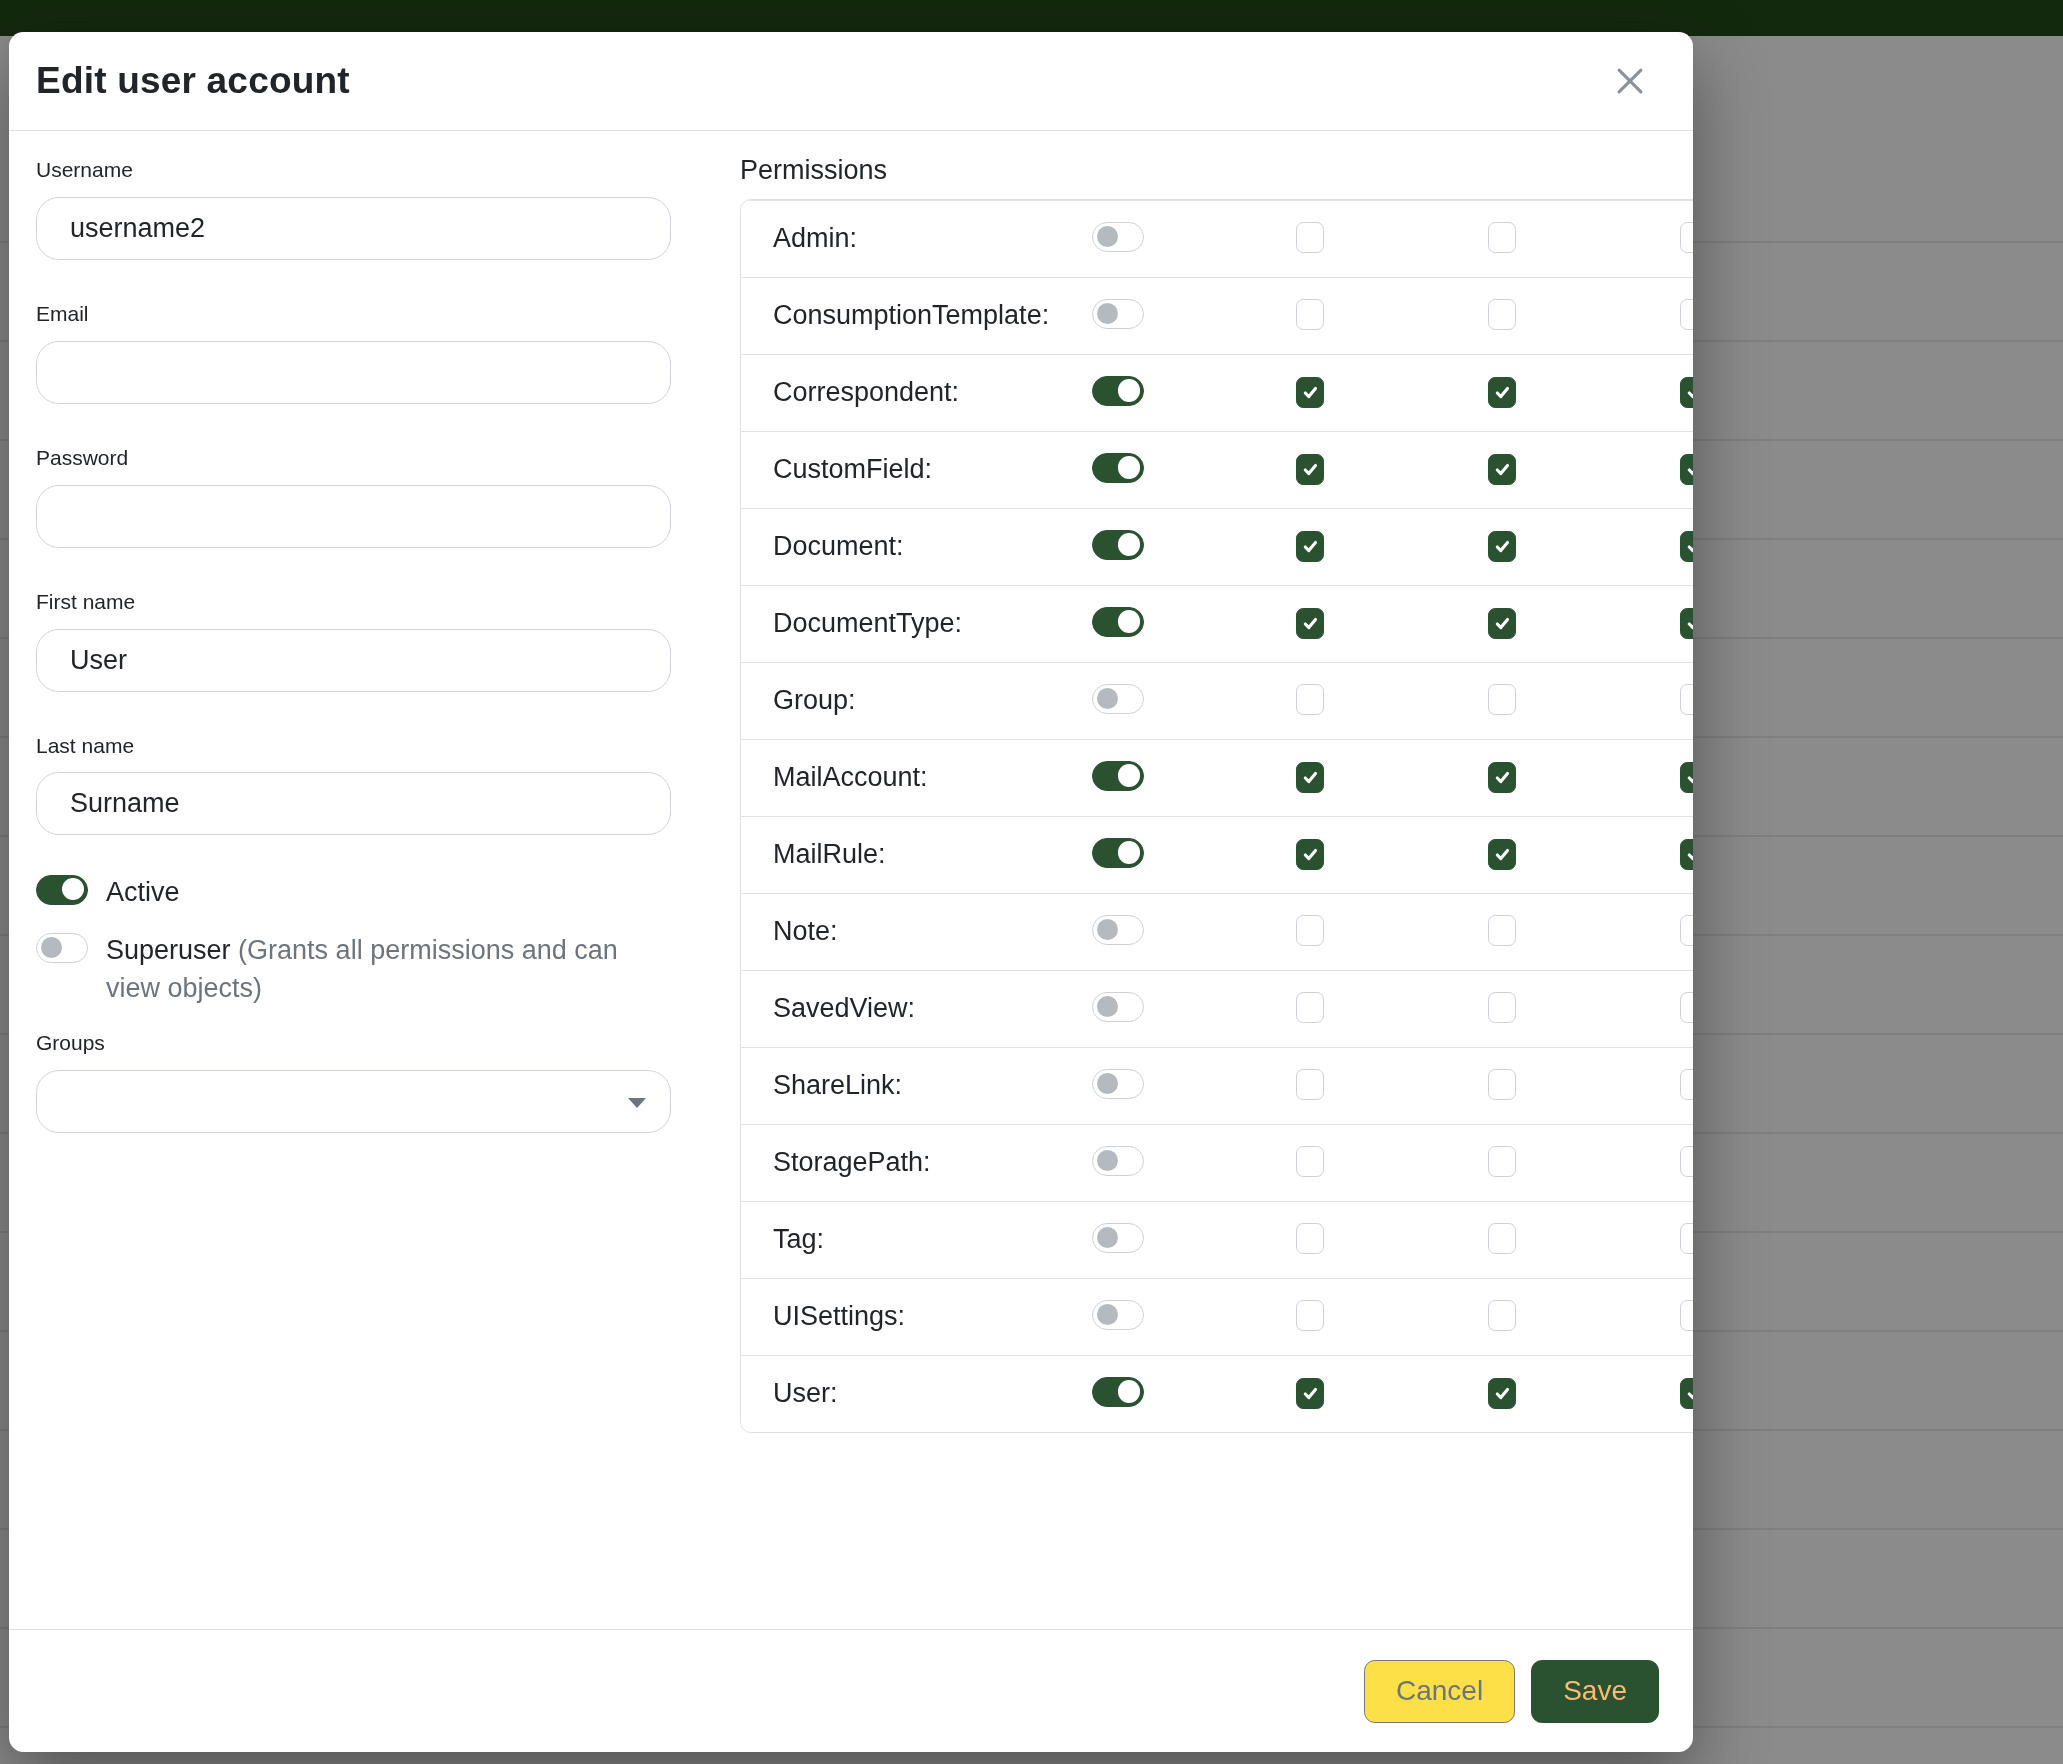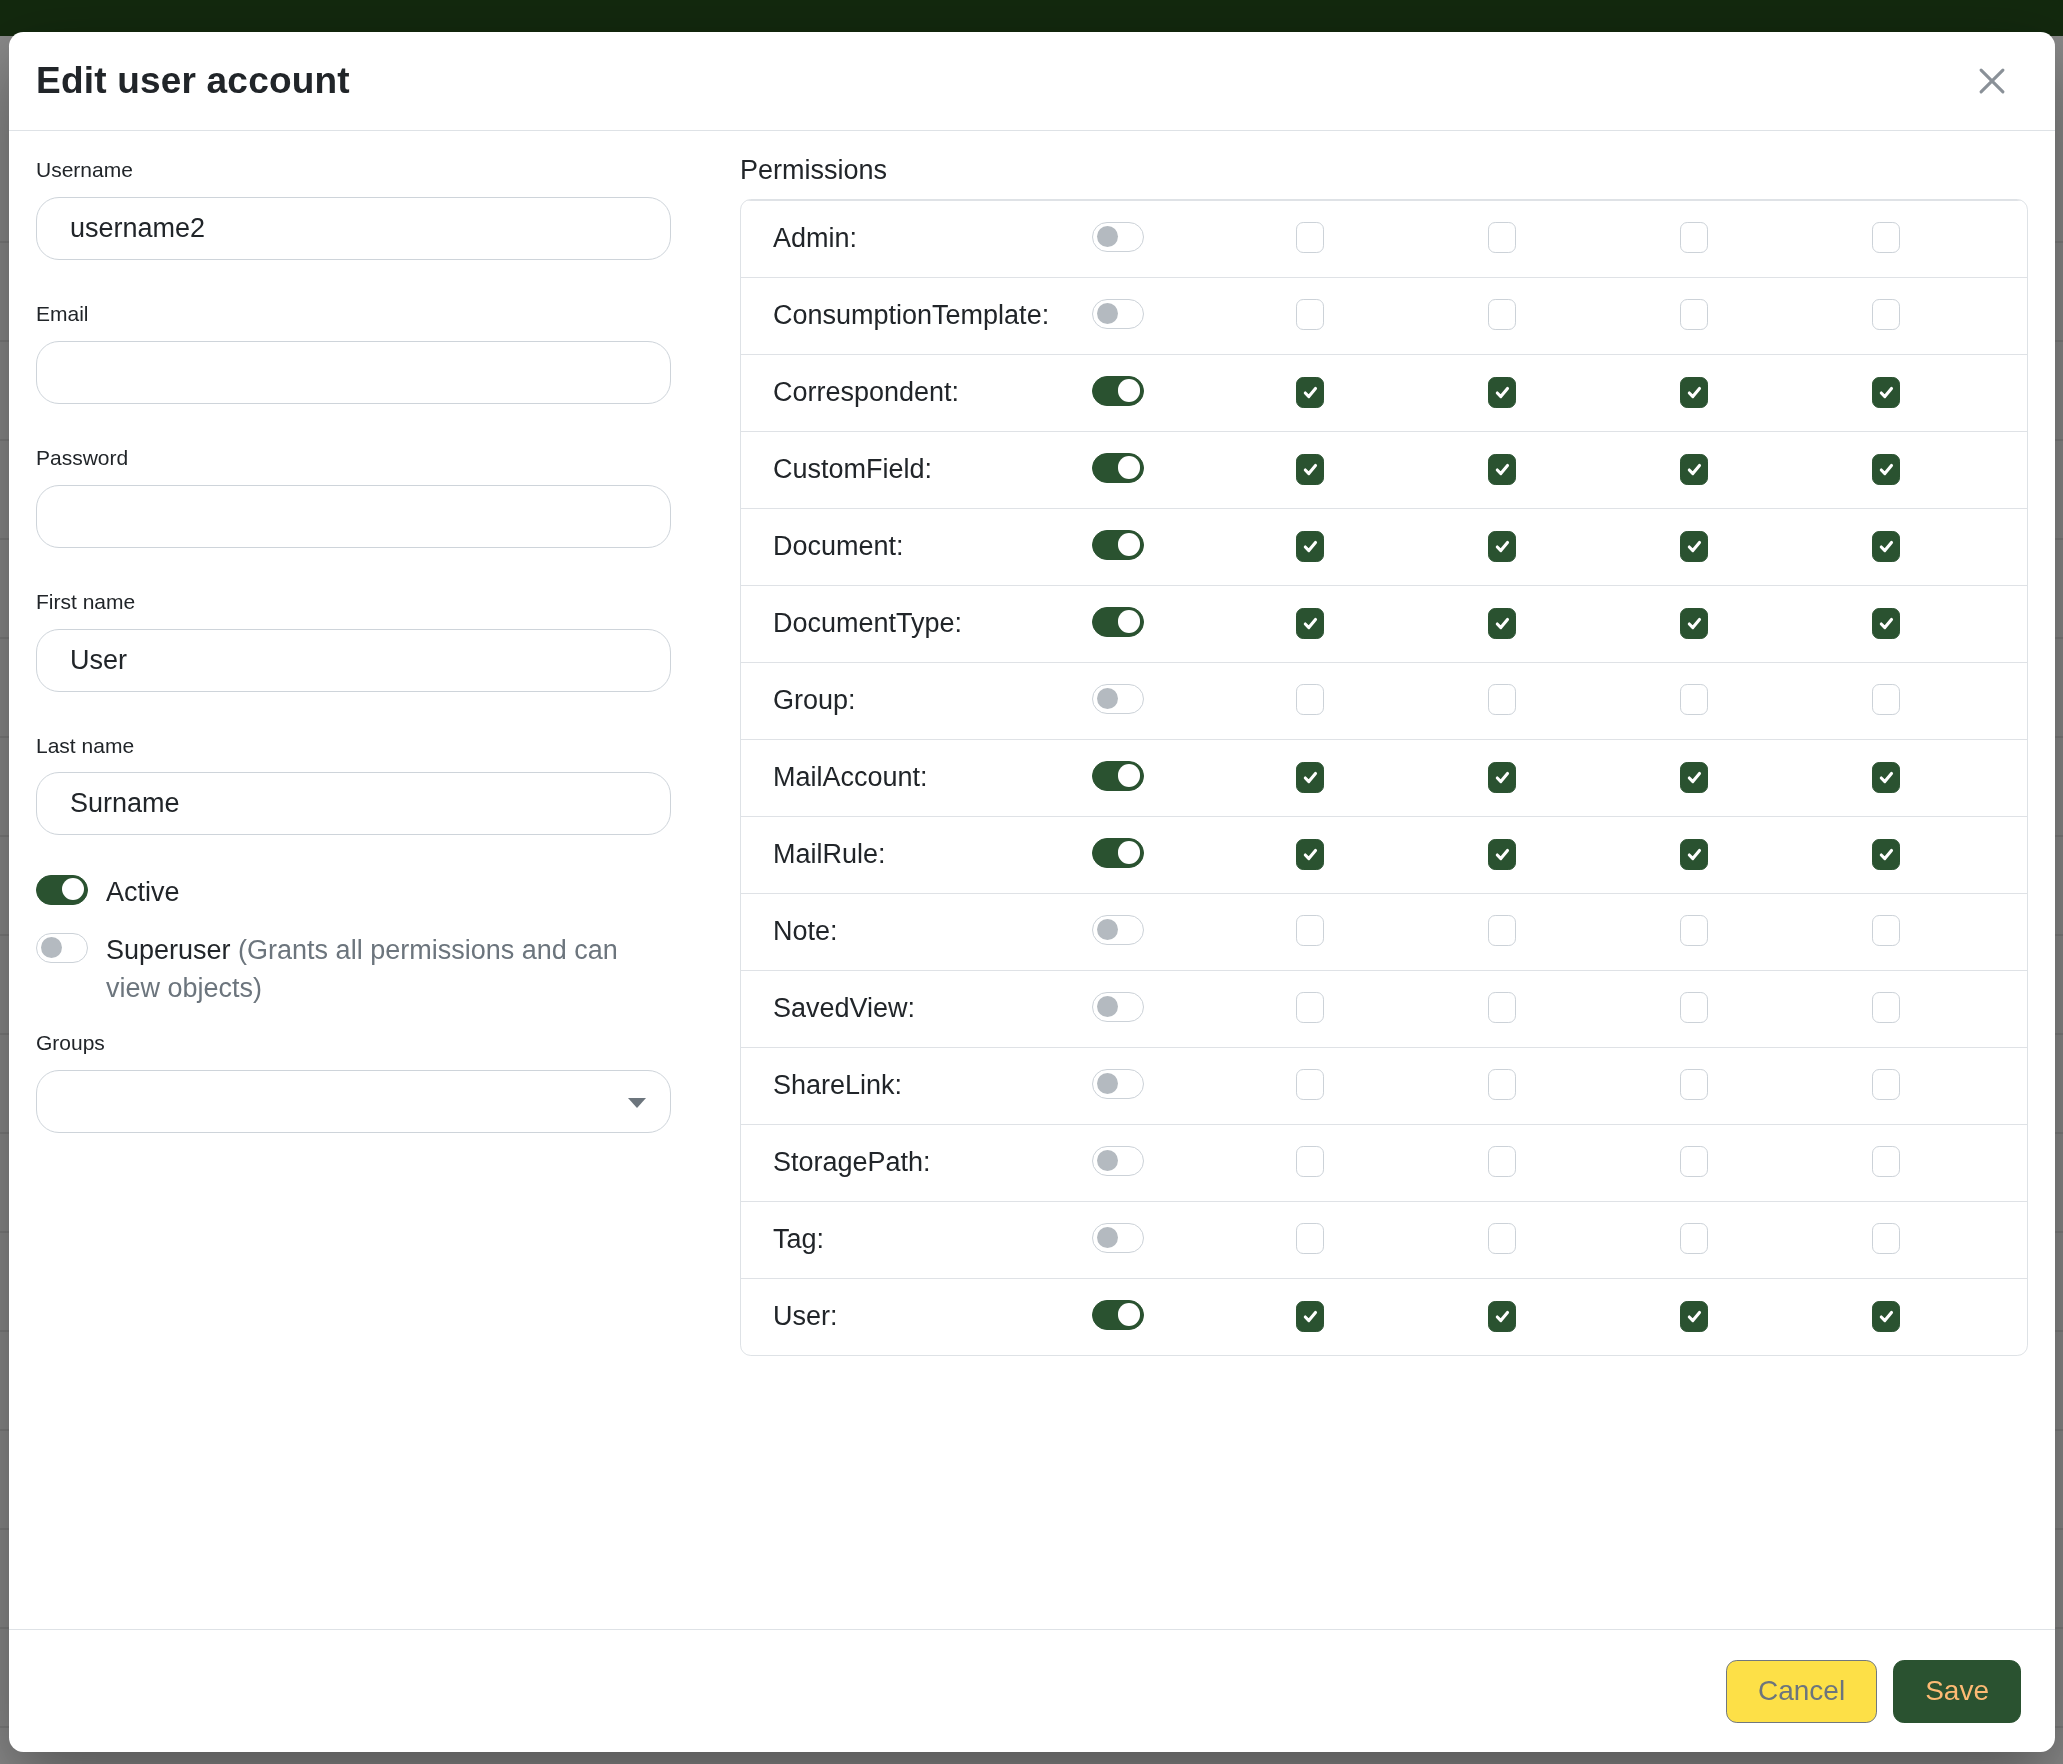--- a/index.html
+++ b/index.html
@@ -10,21 +10,21 @@
   .backdrop { position:absolute; inset:0; background:#8b8b8b; }
   .backdrop .rows {
     position:absolute; inset:144px 0 0 0;
     background:repeating-linear-gradient(to bottom,
       #8b8b8b 0px, #8b8b8b 97px, #7f7f7f 97px, #7f7f7f 99px);
   }
   .navstrip { position:absolute; top:0; left:0; right:0; height:36px; background:#13290e; }
 
   
   .modal {
-    position:absolute; left:9px; top:32px; width:2046px; height:1720px;
+    position:absolute; left:9px; top:32px; width:1684px; height:1720px;
     background:#fff; border-radius:14.4px; display:flex; flex-direction:column;
     box-shadow:0 27px 72px rgba(0,0,0,.4);
   }
   .modal-header {
     flex:0 0 99px; display:flex; align-items:center;
     padding:0 40px 0 27px; border-bottom:1.8px solid #dee2e6;
   }
   .modal-title { font-size:37px; font-weight:700; letter-spacing:0.2px; }
   .close-btn {
     margin-left:auto; background:none; border:none; cursor:pointer;
@@ -382,20 +382,28 @@
             </div>
             <div class="prow">
               <div class="pcell-type">Tag:</div>
               <div class="pcell-c"><span class="switch"><span class="knob"></span></span></div>
               <div class="pcell-c"><span class="cb"></span></div>
               <div class="pcell-c"><span class="cb"></span></div>
               <div class="pcell-c"><span class="cb"></span></div>
               <div class="pcell-c"><span class="cb"></span></div>
             </div>
             <div class="prow">
+              <div class="pcell-type">UISettings:</div>
+              <div class="pcell-c"><span class="switch"><span class="knob"></span></span></div>
+              <div class="pcell-c"><span class="cb"></span></div>
+              <div class="pcell-c"><span class="cb"></span></div>
+              <div class="pcell-c"><span class="cb"></span></div>
+              <div class="pcell-c"><span class="cb"></span></div>
+            </div>
+            <div class="prow">
               <div class="pcell-type">User:</div>
               <div class="pcell-c"><span class="switch on"><span class="knob"></span></span></div>
               <div class="pcell-c"><span class="cb on">
                   <svg width="19" height="19" viewBox="0 0 16 16">
                     <path d="M3.6 8.4 L6.6 11.4 L12.2 4.6" fill="none" stroke="#fff" stroke-width="2.6" stroke-linecap="round" stroke-linejoin="round"></path>
                   </svg>
                 </span></div>
               <div class="pcell-c"><span class="cb on">
                   <svg width="19" height="19" viewBox="0 0 16 16">
                     <path d="M3.6 8.4 L6.6 11.4 L12.2 4.6" fill="none" stroke="#fff" stroke-width="2.6" stroke-linecap="round" stroke-linejoin="round"></path>

